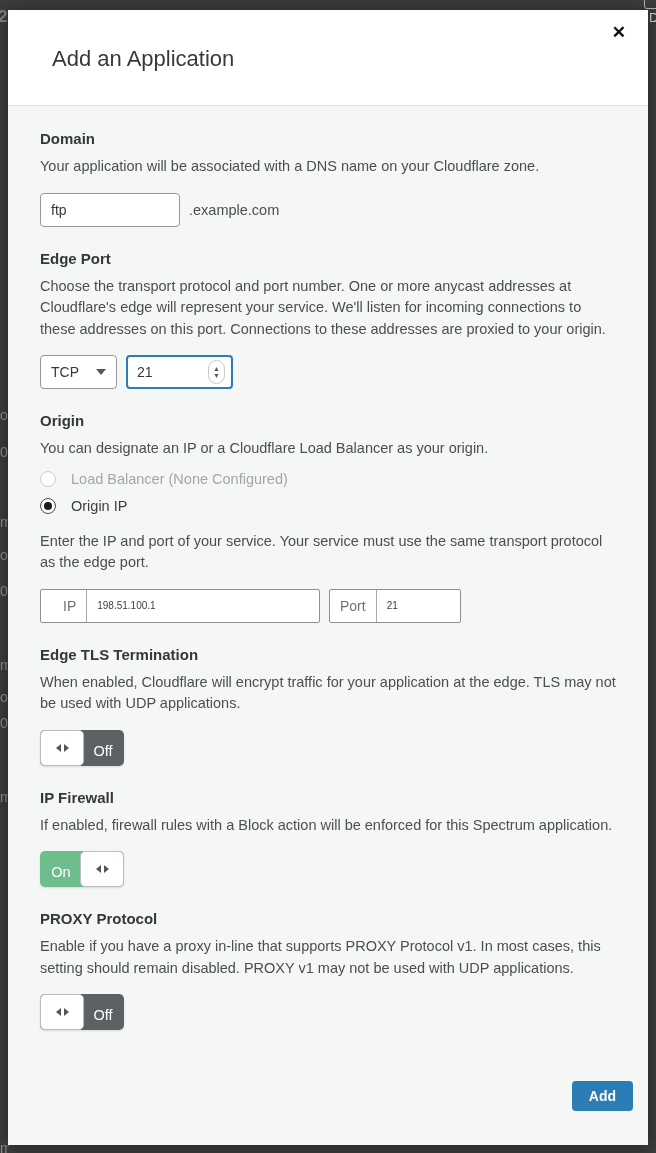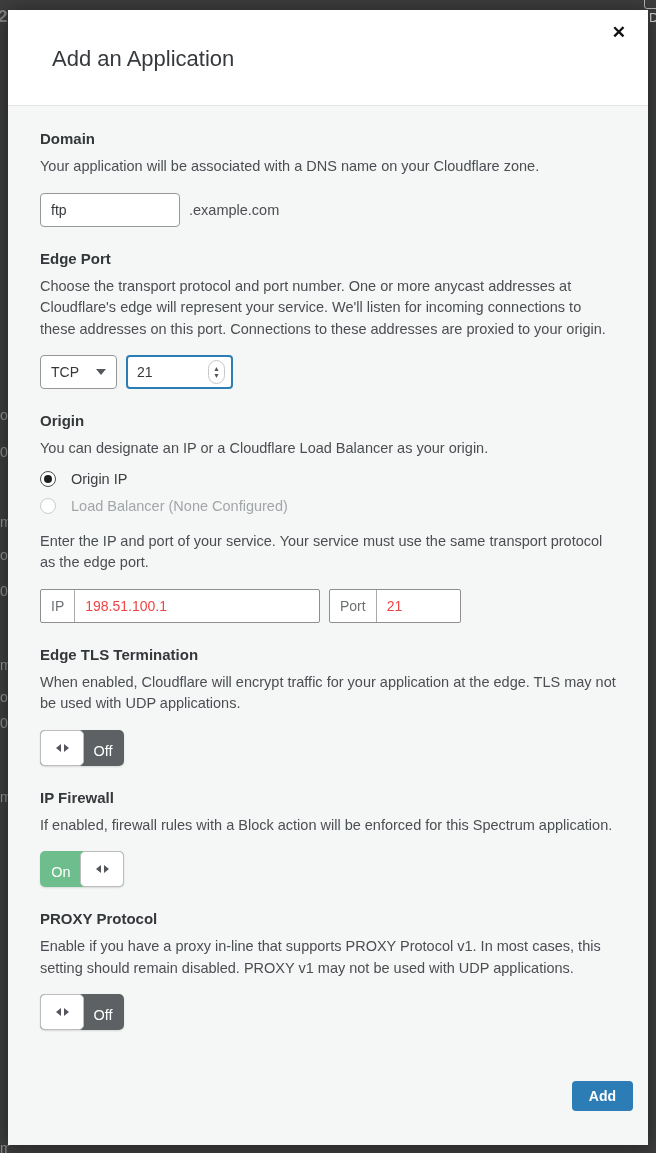--- a/index.html
+++ b/index.html
@@ -139,24 +139,24 @@
     border: 1px solid #8f8f8f; border-radius: 2px;
     align-items: stretch;
   }
   .input-group .prefix {
     display: flex; align-items: center;
     padding: 0 10px; font-size: 14px; color: #6e7173;
     border-right: 1px solid #ababab;
   }
   .input-group input {
     border: none; outline: none; background: transparent;
-    font-size: 14px; color: #ef4444; padding: 0 10px;
+    font-size: 10px; color: #404040; padding: 0 10px;
     font-family: "Liberation Sans", sans-serif; width: 100%;
   }
-  .ip-group { width: 280px; }
+  .ip-group { width: 280px; padding-left: 12px; }
   .portnum-group { width: 132px; }
 
   
   .toggle {
     position: relative; width: 84px; height: 36px;
     border-radius: 5px; cursor: pointer;
     box-shadow: 0 1px 2px rgba(0,0,0,0.12);
   }
   .toggle .track { position: absolute; inset: 0; border-radius: 5px; }
   .toggle.off .track { background: var(--toggle-gray, #5d6164); }
@@ -238,26 +238,26 @@
               <span>▼</span>
             </span>
         </div>
       </div>
     </div>
 
     <div class="section">
       <div class="section-heading">Origin</div>
       <p class="desc" style="margin-bottom:6px;">You can designate an IP or a Cloudflare Load Balancer as your origin.</p>
       <div class="radio-row">
+        <span class="radio disabled"></span>
+        <span class="radio-label disabled">Load Balancer (None Configured)</span>
+      </div>
+      <div class="radio-row">
         <span class="radio selected"></span>
         <span class="radio-label">Origin IP</span>
-      </div>
-      <div class="radio-row">
-        <span class="radio disabled"></span>
-        <span class="radio-label disabled">Load Balancer (None Configured)</span>
       </div>
       <p class="desc origin-desc">Enter the IP and port of your service. Your service must use the same transport protocol as the edge port.</p>
       <div class="ip-row">
         <div class="input-group ip-group">
           <span class="prefix">IP</span>
           <input type="text" value="198.51.100.1" style="">
         </div>
         <div class="input-group portnum-group">
           <span class="prefix">Port</span>
           <input type="text" value="21" style="">

